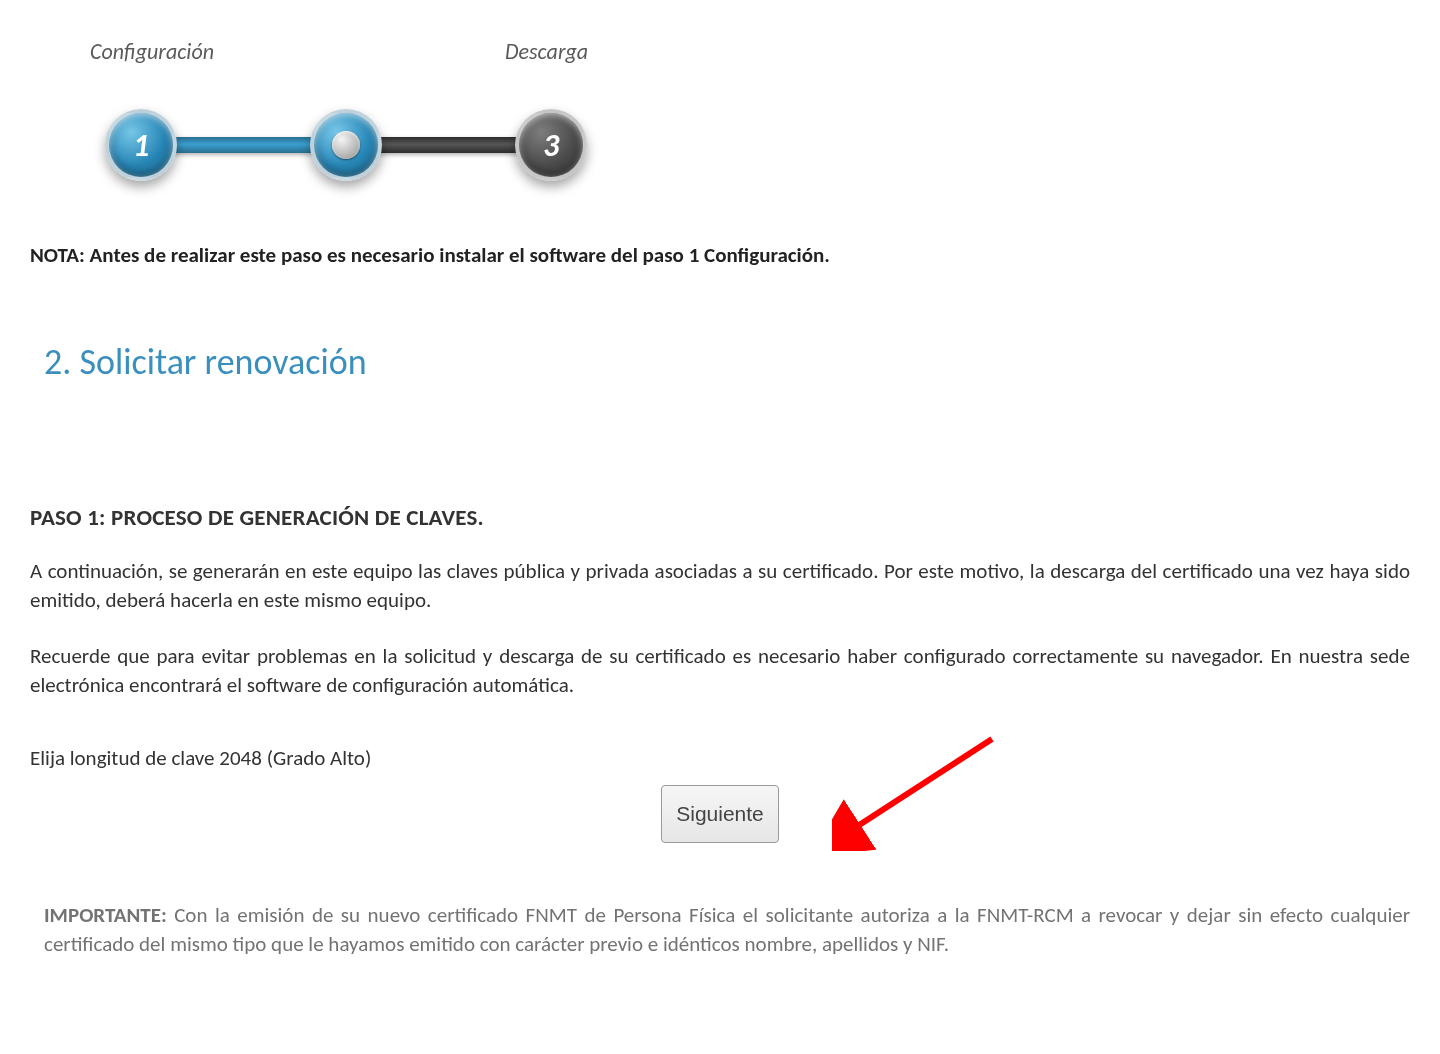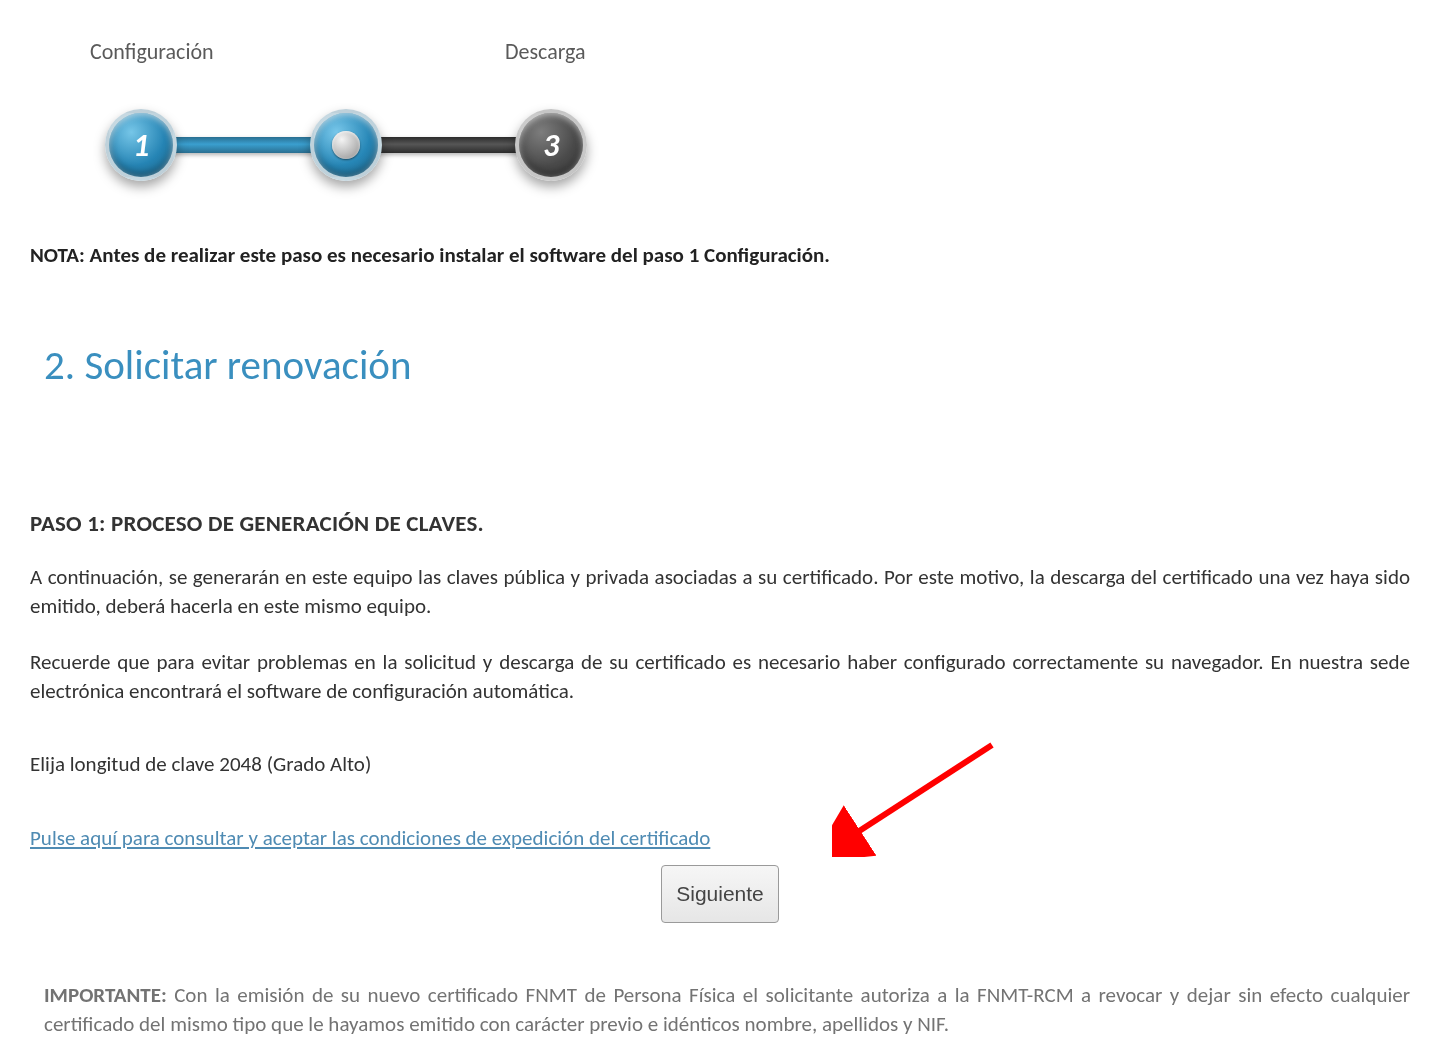--- a/index.html
+++ b/index.html
@@ -19,20 +19,21 @@
       height: 210px;
       margin-left: 30px;
     }
     .step-labels {
       position: relative;
       height: 70px;
     }
     .step-label {
       position: absolute;
       top: 18px;
+      font-style: italic;
       font-size: 22px;
       color: #5a5a5a;
       font-family: "Segoe UI", Calibri, sans-serif;
     }
     .step-label.l1 { left: 30px; }
     .step-label.l3 { left: 445px; }
 
     
     .step-tooltip {
       position: absolute;
@@ -130,21 +131,21 @@
       margin-top: 12px;
       font-size: 21px;
       font-weight: 700;
       color: #222;
       text-align: left;
     }
 
     .title-h2 {
       margin-top: 72px;
       margin-left: 14px;
-      font-size: 41px;
+      font-size: 36px;
       font-weight: 300;
       color: #3a8fbf;
       text-align: left;
     }
 
     .section-title {
       margin-top: 119px;
       font-size: 23px;
       font-weight: 800;
       color: #333;
@@ -239,21 +240,20 @@
 <h2 class="title-h2">2. Solicitar renovación</h2>
 
 <div class="section-title">PASO 1: PROCESO DE GENERACIÓN DE CLAVES.</div>
 
 <p class="body">A continuación, se generarán en este equipo las claves pública y privada asociadas a su certificado. Por este motivo, la descarga del certificado una vez haya sido emitido, deberá hacerla en este mismo equipo.</p>
 <p class="body">Recuerde que para evitar problemas en la solicitud y descarga de su certificado es necesario haber configurado correctamente su navegador. En nuestra sede electrónica encontrará el software de configuración automática.</p>
 
 <div class="key-length">Elija longitud de clave 2048  (Grado Alto)</div>
 
 <div style="position:relative;">
-  <a class="cond-link">Pulse aquí para consultar y aceptar las condiciones de expedición del certificado</a>
 
   
   <svg class="arrow" style="left:802px; top:-40px;" width="170" height="120" viewBox="0 0 170 120">
     <defs>
       <marker id="arrhead" markerWidth="10" markerHeight="10" refX="2" refY="5" orient="auto">
         <polygon points="0,0 10,5 0,10" fill="#ff0000"></polygon>
       </marker>
     </defs>
     <line x1="160" y1="8" x2="18" y2="100" stroke="#ff0000" stroke-width="6" marker-end="url(#arrhead)"></line>
   </svg>

